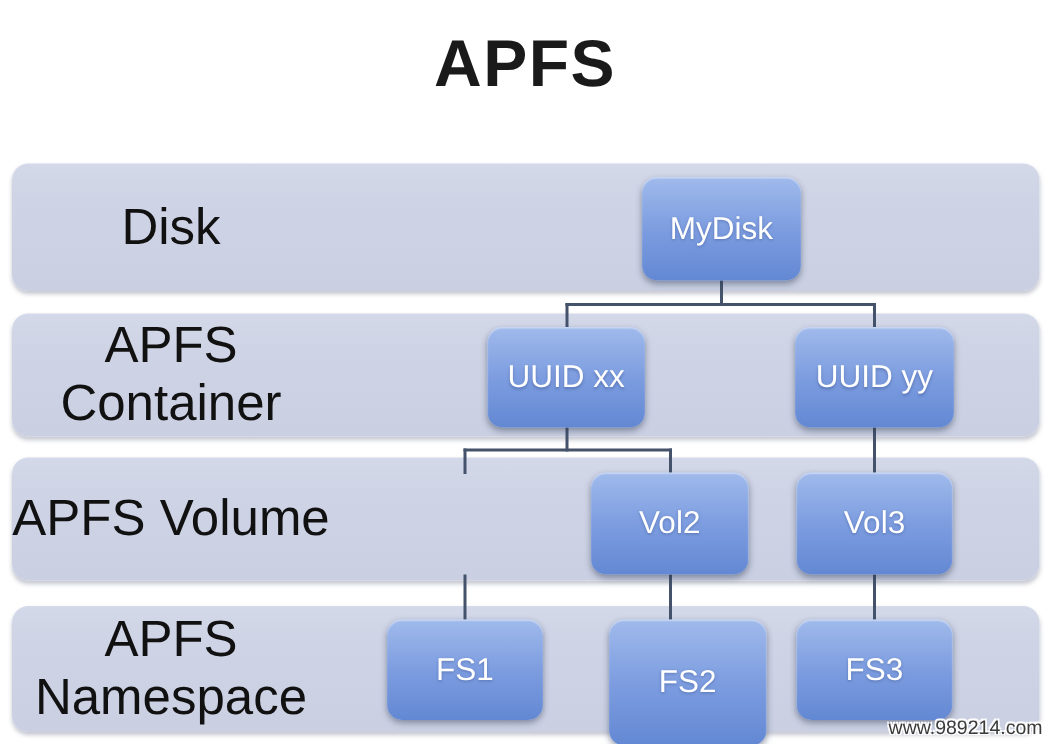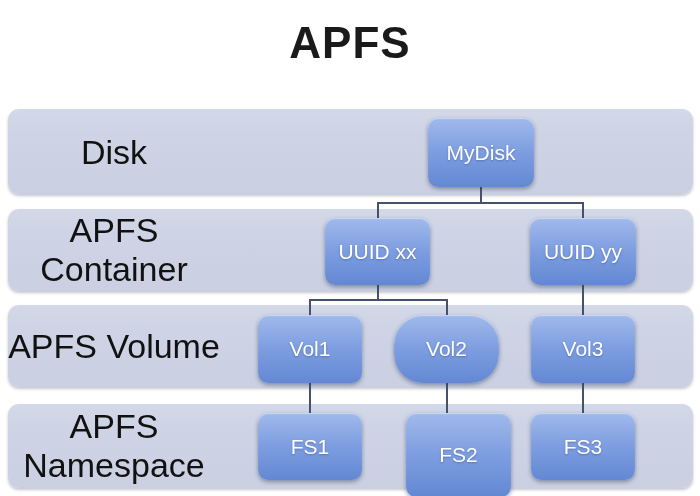--- a/index.html
+++ b/index.html
@@ -118,22 +118,22 @@
 
   <div class="conn v" style="left:309px;top:383px;height:31px;"></div>
   <div class="conn v" style="left:446px;top:383px;height:31px;"></div>
   <div class="conn v" style="left:582px;top:383px;height:31px;"></div>
 
   <div class="node" style="left:428px;top:118px;width:106px;height:69px;">MyDisk</div>
 
   <div class="node" style="left:530px;top:218px;width:106px;height:67px;">UUID yy</div>
   <div class="node" style="left:325px;top:218px;width:105px;height:67px;">UUID xx</div>
 
-  <div class="node" style="left:258px;top:315px;width:104px;height:68px;">Vol1</div>
-  <div class="node" style="left:394px;top:315px;width:105px;height:68px;border-radius:29px;">Vol2</div>
+  <div class="node" style="left:394px;top:315px;width:105px;height:68px;">Vol2</div>
   <div class="node" style="left:531px;top:315px;width:104px;height:68px;">Vol3</div>
 
   <div class="node" style="left:258px;top:413px;width:104px;height:67px;">FS1</div>
   <div class="node" style="left:406px;top:413px;width:105px;height:84px;">FS2</div>
   <div class="node" style="left:531px;top:413px;width:104px;height:67px;">FS3</div>
 
+  <span class="watermark">www.989214.com</span>
 
 </div>
 
 </body></html>

